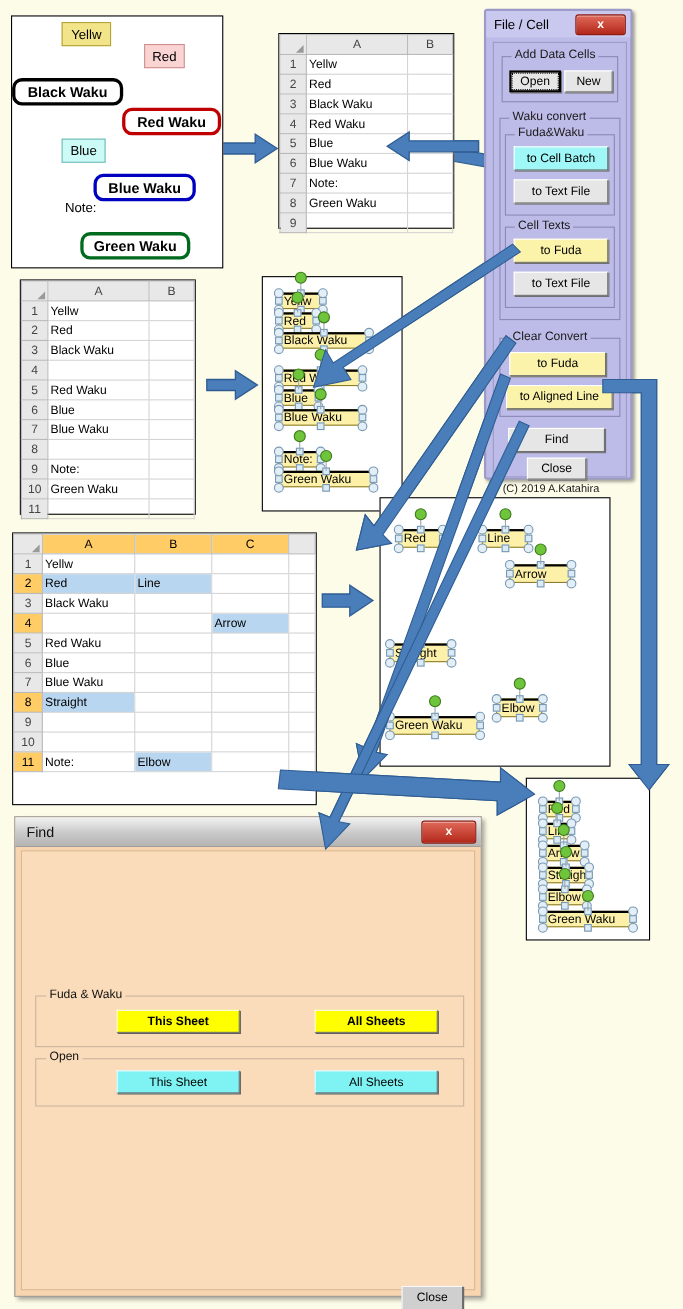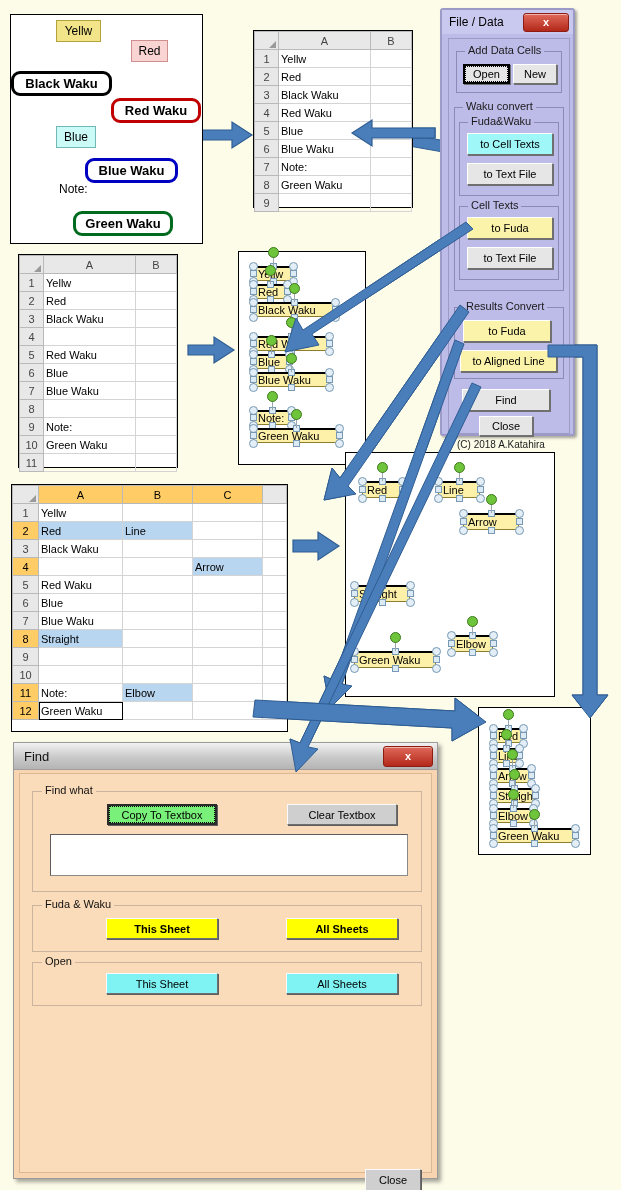--- a/index.html
+++ b/index.html
@@ -394,27 +394,20 @@
           <td></td>
           <td></td>
         </tr>
     <tr>
           <td class="rh selhdr">11</td>
           <td>Note:</td>
           <td class="sel">Elbow</td>
           <td></td>
           <td></td>
         </tr>
-    <tr>
-          <td class="rh selhdr">12</td>
-          <td class="activecell">Green Waku</td>
-          <td></td>
-          <td></td>
-          <td></td>
-        </tr>
   </tbody>
     </table>
 </div>
 
 <div class="canvas" style="left:238px;top:251px;width:128px;height:214px;">
   <div style="position:absolute;left:6px;top:8px;width:112px;height:196px;" id="cf">
       <div class="shape" style="left: 8px; top: 6px; width: 40px; height: 15px;">
         <span>Yellw</span>
         <div class="top"></div>
       </div>
@@ -702,72 +695,66 @@
       <div class="hnd rnd" style="left: 5.5px; top: 124.5px;"></div>
       <div class="hnd" style="left: 47.5px; top: 125.5px;"></div>
       <div class="hnd rnd" style="left: 87.5px; top: 124.5px;"></div>
       <div class="rotstem" style="left: 51px; top: 100px; height: 14px;"></div>
       <div class="rot" style="left: 46px; top: 95px;"></div>
     </div>
 </div>
 
 <div class="dlg dlg-file" style="left:440px;top:8px;width:135px;height:428px;">
   <div class="tbar">
-    <span class="ttl">File / Data</span>
+    <span class="ttl">File / Cell</span>
     <span class="closebtn">x</span>
   </div>
   <div class="panel" style="left:6px;top:28px;width:120px;height:394px;border:1px solid #9d9bc6;">
 
     <div class="gbox" style="left:7px;top:12px;width:106px;height:42px;">
       <span class="glabel">Add Data Cells</span>
       <div class="btn focus" style="left:6px;top:12px;width:47px;height:20px;">Open</div>
       <div class="btn" style="left:56px;top:12px;width:44px;height:20px;">New</div>
     </div>
 
     <div class="gbox" style="left:5px;top:68px;width:110px;height:184px;">
       <span class="glabel">Waku convert</span>
 
       <div class="gbox" style="left:4px;top:14px;width:100px;height:74px;">
         <span class="glabel">Fuda&amp;Waku</span>
-        <div class="btn cyan" style="left:7px;top:10px;width:86px;height:22px;">to Cell Texts</div>
+        <div class="btn cyan" style="left:7px;top:10px;width:86px;height:22px;">to Cell Batch</div>
         <div class="btn" style="left:7px;top:40px;width:86px;height:22px;">to Text File</div>
       </div>
 
       <div class="gbox" style="left:4px;top:98px;width:100px;height:74px;">
         <span class="glabel">Cell Texts</span>
         <div class="btn yellow" style="left:7px;top:10px;width:86px;height:22px;">to Fuda</div>
         <div class="btn" style="left:7px;top:40px;width:86px;height:22px;">to Text File</div>
       </div>
     </div>
 
     <div class="gbox" style="left:5px;top:268px;width:110px;height:72px;">
-      <span class="glabel">Results Convert</span>
+      <span class="glabel">Clear Convert</span>
       <div class="btn yellow" style="left:8px;top:12px;width:88px;height:22px;">to Fuda</div>
       <div class="btn yellow" style="left:5px;top:42px;width:97px;height:22px;">to Aligned Line</div>
     </div>
 
     <div class="btn" style="left:13px;top:350px;width:88px;height:22px;">Find</div>
     <div class="btn" style="left:30px;top:377px;width:54px;height:20px;">Close</div>
-    <div class="copy" style="left:8px;top:400px;">(C) 2018  A.Katahira</div>
+    <div class="copy" style="left:8px;top:400px;">(C) 2019  A.Katahira</div>
   </div>
 </div>
 
 <div class="dlg dlg-find" style="left:13px;top:742px;width:425px;height:437px;">
   <div class="tbar">
     <span class="ttl">Find</span>
     <span class="closebtn" style="width:48px;height:19px;">x</span>
   </div>
   <div class="body">
 
-    <div class="gbox2" style="left:12px;top:17px;width:390px;height:101px;">
-      <span class="glabel2">Find what</span>
-      <div class="fbtn green dotted" style="left:74px;top:12px;width:110px;height:21px;">Copy To Textbox</div>
-      <div class="fbtn" style="left:254px;top:12px;width:110px;height:21px;">Clear Textbox</div>
-      <div class="tbox" style="left:17px;top:42px;width:358px;height:42px;"></div>
-    </div>
 
     <div class="gbox2" style="left:12px;top:131px;width:390px;height:47px;">
       <span class="glabel2">Fuda &amp; Waku</span>
       <div class="fbtn yellow" style="left:73px;top:12px;width:112px;height:21px;">This Sheet</div>
       <div class="fbtn yellow" style="left:253px;top:12px;width:112px;height:21px;">All Sheets</div>
     </div>
 
     <div class="gbox2" style="left:12px;top:188px;width:390px;height:44px;">
       <span class="glabel2">Open</span>
       <div class="fbtn cyan" style="left:73px;top:10px;width:112px;height:21px;">This Sheet</div>

